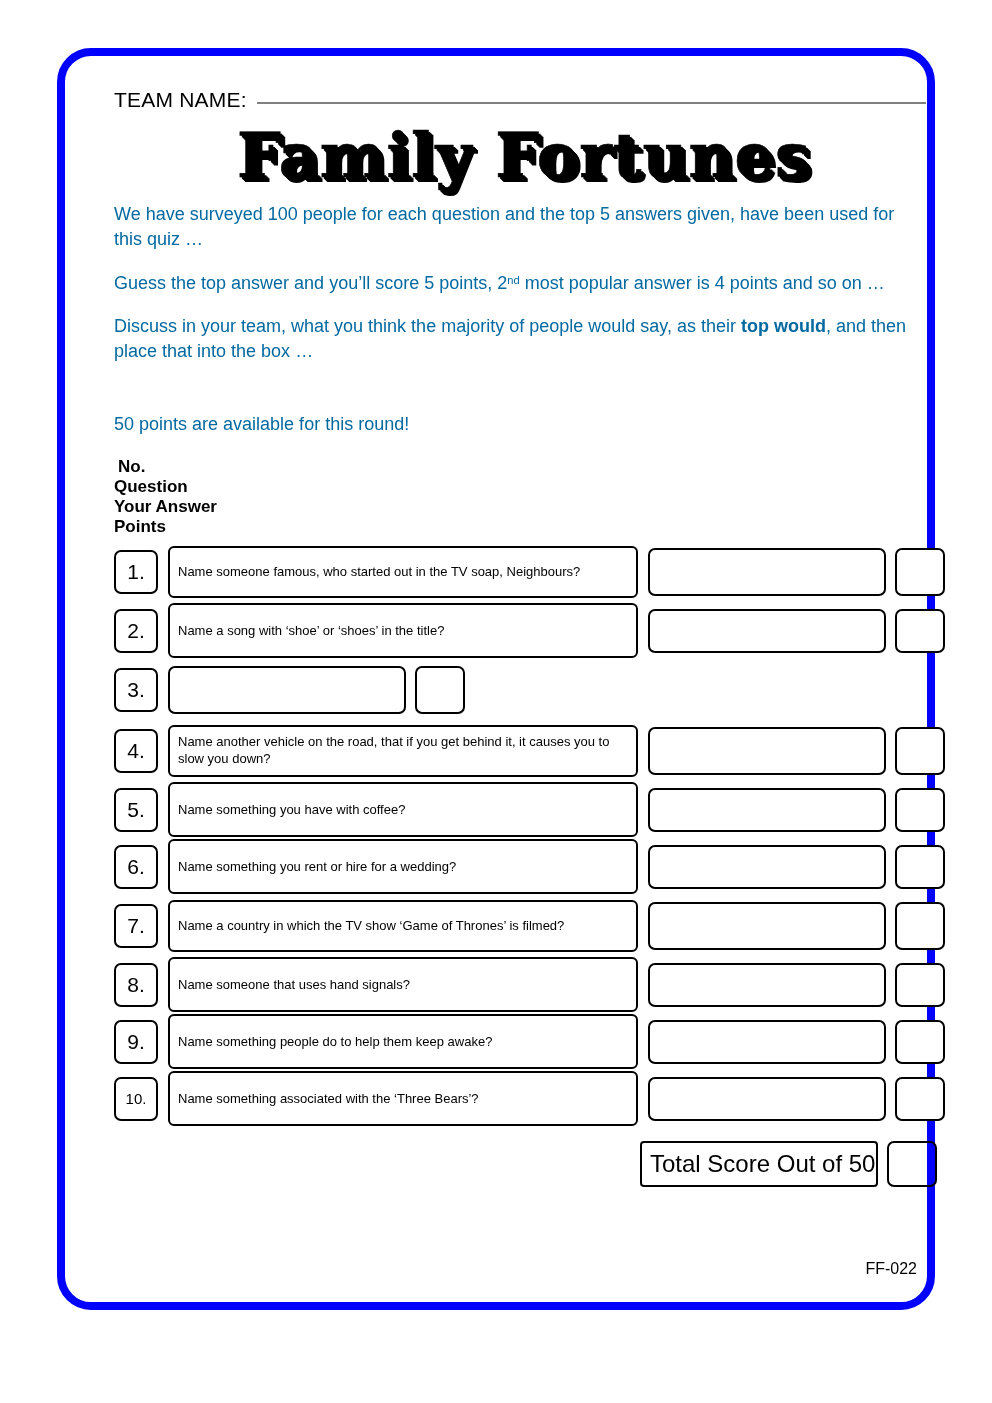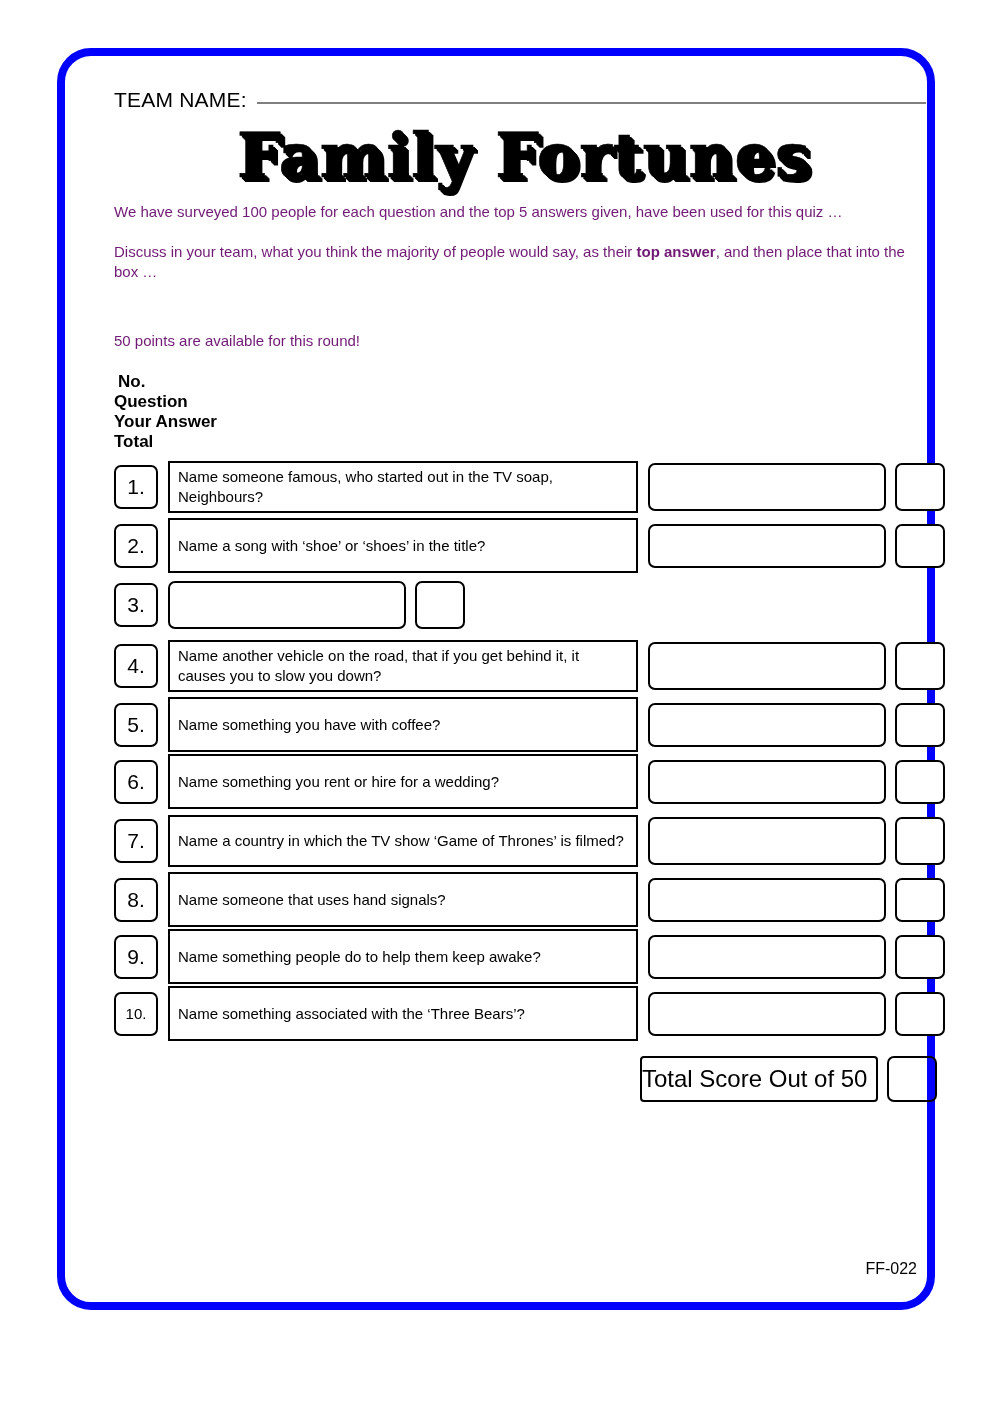--- a/index.html
+++ b/index.html
@@ -72,23 +72,23 @@
        4px 4px 0 #000,
        5px 5px 0 #000,
        2px 2px 0 #000;
     -webkit-text-stroke: 0.6px #000;
     white-space: nowrap;
   }
 
   
   .intro {
     margin-top: 14px;
-    font-size: 15px;
+    font-size: 18px;
     line-height: 1.38;
-    color: #701a75;
+    color: #0369a1;
   }
   .intro p {
     margin: 0 0 19px 0;
   }
   .intro p:last-child { margin-bottom: 0; margin-top: 48px; }
   .intro b { font-weight: bold; }
   .intro sup {
     font-size: 0.62em;
     vertical-align: 0.42em;
   }
@@ -127,26 +127,26 @@
     font-size: 21px;
     color: #000;
     flex: none;
   }
   .numbox.wide { font-size: 15px; }
 
   .qbox {
     margin-left: 10px;
     width: 470px;
     border: 2.2px solid #000;
-    border-radius: 0;
+    border-radius: 6px;
     box-sizing: border-box;
     display: flex;
     align-items: center;
     padding: 0 8px;
-    font-size: 15px;
+    font-size: 13px;
     line-height: 1.28;
     color: #000;
     flex: none;
   }
   .row.tall  .qbox { height: 52px; }
   .row.short .qbox { height: 55px; }
 
   .ansbox {
     margin-left: 10px;
     width: 238px;
@@ -179,21 +179,21 @@
     padding-left: 526px;
   }
   .totalbox {
     width: 238px;
     height: 46px;
     border: 2.2px solid #000;
     border-radius: 4px;
     box-sizing: border-box;
     display: flex;
     align-items: center;
-    padding-left: 0;
+    padding-left: 8px;
     font-size: 24px;
     color: #000;
     flex: none;
   }
   .totalpts {
     margin-left: 9px;
     width: 50px;
     height: 46px;
     border: 2.2px solid #000;
     border-radius: 7px;
@@ -218,29 +218,30 @@
 
     <div class="teamrow">
       <span class="label">TEAM NAME:</span>
       <span class="rule"></span>
     </div>
 
     <div class="title">Family Fortunes</div>
 
     <div class="intro">
       <p>We have surveyed 100 people for each question and the top 5 answers given, have been used for this quiz …</p>
-      <p><span>Discuss in your team, what you think the majority of people would say, as their </span><b>top answer</b><span>, and then place that into the box …</span></p>
+      <p><span>Guess the top answer and you’ll score 5 points, 2</span><sup>nd</sup><span> most popular answer is 4 points and so on …</span></p>
+      <p><span>Discuss in your team, what you think the majority of people would say, as their </span><b>top would</b><span>, and then place that into the box …</span></p>
       <p>50 points are available for this round!</p>
     </div>
 
     <div class="tablehead">
       <div class="th-no">No.</div>
       <div class="th-q">Question</div>
       <div class="th-ans">Your Answer</div>
-      <div class="th-pts">Total</div>
+      <div class="th-pts">Points</div>
     </div>
 
     <div id="rows">
         <div class="row tall">
           <div class="numbox">1.</div>
           <div class="qbox">Name someone famous, who started out in the TV soap, Neighbours?</div>
           <div class="ansbox"></div>
           <div class="ptsbox"></div>
         </div>
         <div class="row short">

